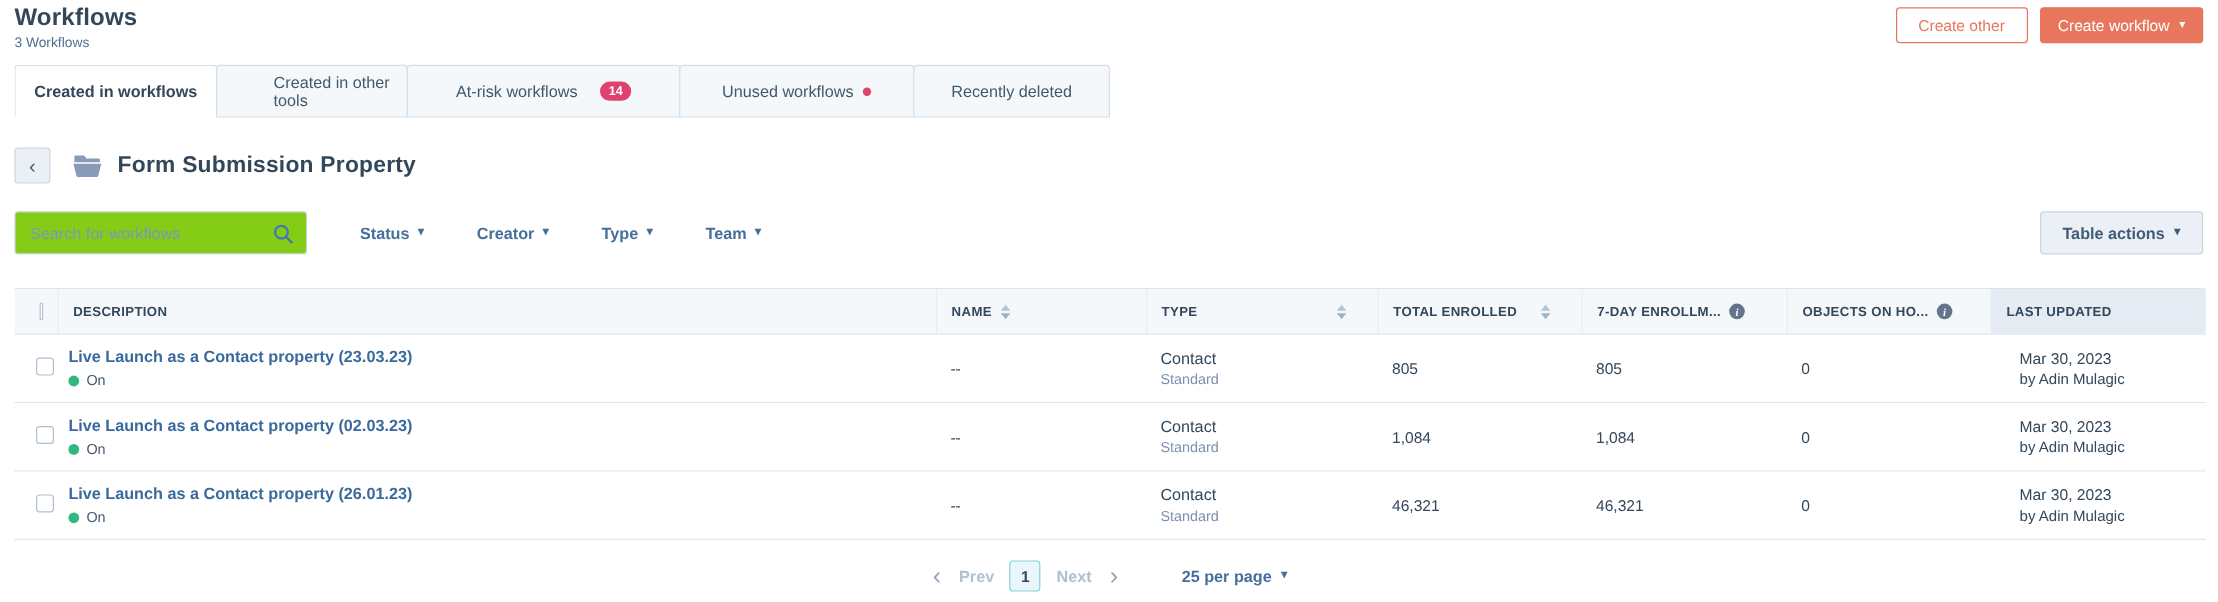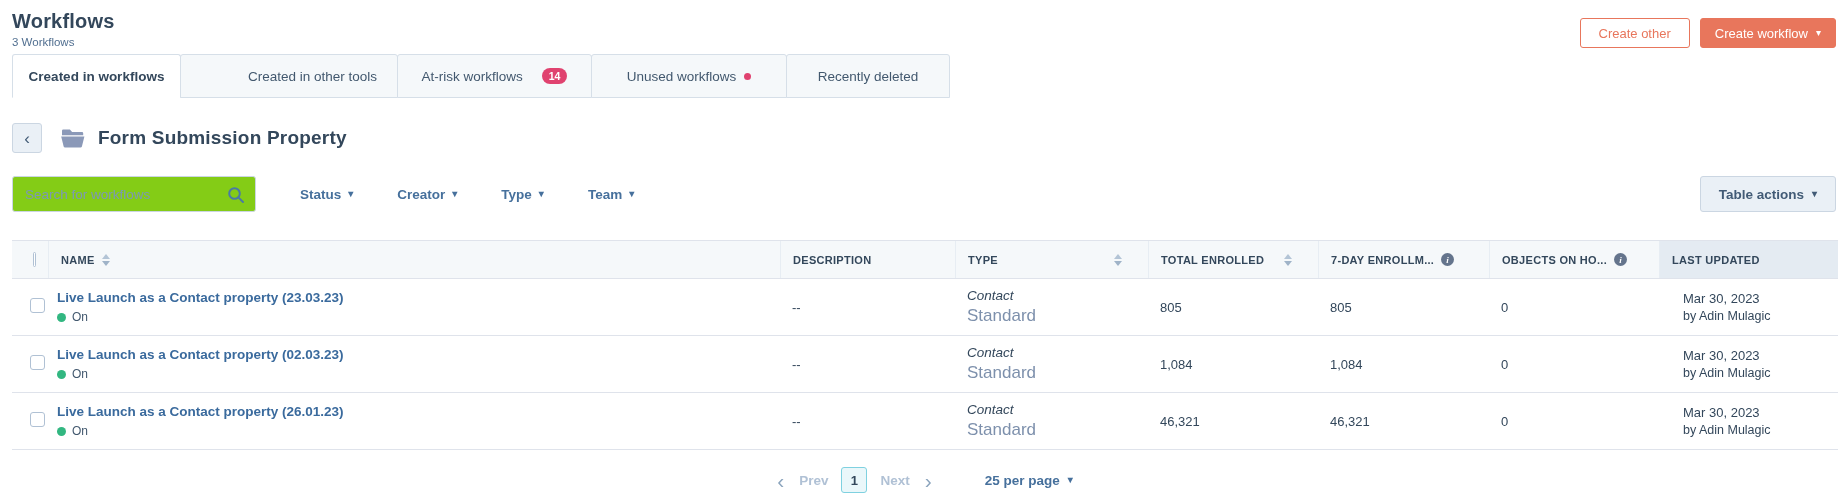--- a/index.html
+++ b/index.html
@@ -14,40 +14,40 @@
   *{box-sizing:border-box;margin:0;padding:0;}
   html,body{width:1848px;height:502px;overflow:hidden;}
   body{
     background:#ffffff;
     font-family:"Liberation Sans", sans-serif;
     color:var(--heading-navy);
   }
   .page{width:1848px;height:502px;padding:4px 12px 0;position:relative;}
 
   
-  .topbar{display:flex;justify-content:space-between;align-items:flex-end;height:44px;}
+  .topbar{display:flex;justify-content:space-between;align-items:flex-start;height:44px;}
   .page-title{font-size:20px;font-weight:bold;color:var(--heading-navy);letter-spacing:.2px;}
   .page-subtitle{font-size:11.5px;color:#516f90;margin-top:3px;}
   .top-actions{display:flex;gap:10px;margin-top:2px;}
   .btn{height:30px;border-radius:3px;font-family:inherit;font-size:13px;cursor:pointer;display:inline-flex;align-items:center;}
   .btn-outline{background:#fff;border:1px solid var(--accent-orange);color:var(--accent-orange);padding:0 18px;}
   .btn-solid{background:var(--accent-orange);border:1px solid var(--accent-orange);color:#fff;padding:0 14px;gap:8px;}
   .btn-solid .caret{font-size:10px;line-height:1;}
 
   
   .tabs{display:flex;margin-top:6px;height:44px;}
   .tab{
     background:#f5f8fa;border:1px solid #d6dfe8;margin-left:-1px;
     display:flex;align-items:center;justify-content:center;
     font-size:13.5px;color:#42586e;cursor:pointer;
     border-radius:3px 3px 0 0;
   }
   .tab:nth-child(1){margin-left:0;width:169px;}
-  .tab:nth-child(2){width:218px;padding-left:47px;}
-  .tab:nth-child(3){width:195px;align-items:center;}
+  .tab:nth-child(2){width:160px;padding-left:47px;}
+  .tab:nth-child(3){width:228px;align-items:center;}
   .tab:nth-child(4){width:196px;}
   .tab:nth-child(5){width:164px;}
   .tab.active{background:#fff;border-bottom-color:#fff;font-weight:bold;color:var(--heading-navy);}
   .tab-badge{
     margin-left:19px;background:var(--badge-pink);color:#fff;
     font-size:10.5px;font-weight:bold;border-radius:999px;padding:2.5px 7px;line-height:1;
   }
   .tab-dot{margin-left:8px;width:7px;height:7px;border-radius:50%;background:var(--badge-pink);}
 
   
@@ -111,22 +111,22 @@
     width:15px;height:15px;border:1px solid #b0c1d4;border-radius:3px;background:#fff;
     margin-left:9px;cursor:pointer;display:inline-block;
   }
   .trow{height:57px;border-bottom:1px solid #dfe3eb;background:#fff;}
   .td{padding:0 12px;font-size:13px;color:var(--heading-navy);}
   .td.name-cell{padding-left:9px;}
   .wf-link{font-size:13.5px;font-weight:bold;color:var(--link-blue);text-decoration:none;cursor:pointer;}
   .status-line{display:flex;align-items:center;gap:6px;margin-top:5px;}
   .status-dot{width:9px;height:9px;border-radius:50%;background:var(--status-green);}
   .status-text{font-size:12px;color:#42586e;}
-  .type-main{font-size:13.5px;font-style:italic;}
-  .type-sub{font-size:17px;color:#7d90ac;margin-top:3px;}
+  .type-main{font-size:13.5px;}
+  .type-sub{font-size:12px;color:#7d90ac;margin-top:3px;}
   .updated-cell{padding-left:24px;}
   .updated-date{font-size:13px;}
   .updated-by{font-size:12.5px;margin-top:3px;}
 
   
   .pagination{display:flex;align-items:center;justify-content:center;margin-top:17px;gap:13px;}
   .pg-chevron{font-size:21px;color:#8ba4bd;cursor:pointer;line-height:1;padding:0 2px;}
   .pg-label{font-size:13.5px;font-weight:bold;color:#b0c1d5;cursor:pointer;}
   .pg-current{
     min-width:26px;height:26px;border:1px solid #7fd1e0;background:#eaf7fa;border-radius:3px;
@@ -221,28 +221,28 @@
       <span class="caret">▾</span>
     </button>
   </div>
 
   <div class="table">
     <div class="thead">
       <div class="th">
         <span class="checkbox"></span>
       </div>
       <div class="th">
+        <span>DESCRIPTION</span>
+      </div>
+      <div class="th">
         <span>NAME</span>
         <span class="sort">
             <span class="up"></span>
             <span class="down"></span>
           </span>
-      </div>
-      <div class="th">
-        <span>DESCRIPTION</span>
       </div>
       <div class="th">
         <span>TYPE</span>
         <span class="sort push">
             <span class="up"></span>
             <span class="down"></span>
           </span>
       </div>
       <div class="th">
         <span>TOTAL ENROLLED</span>

